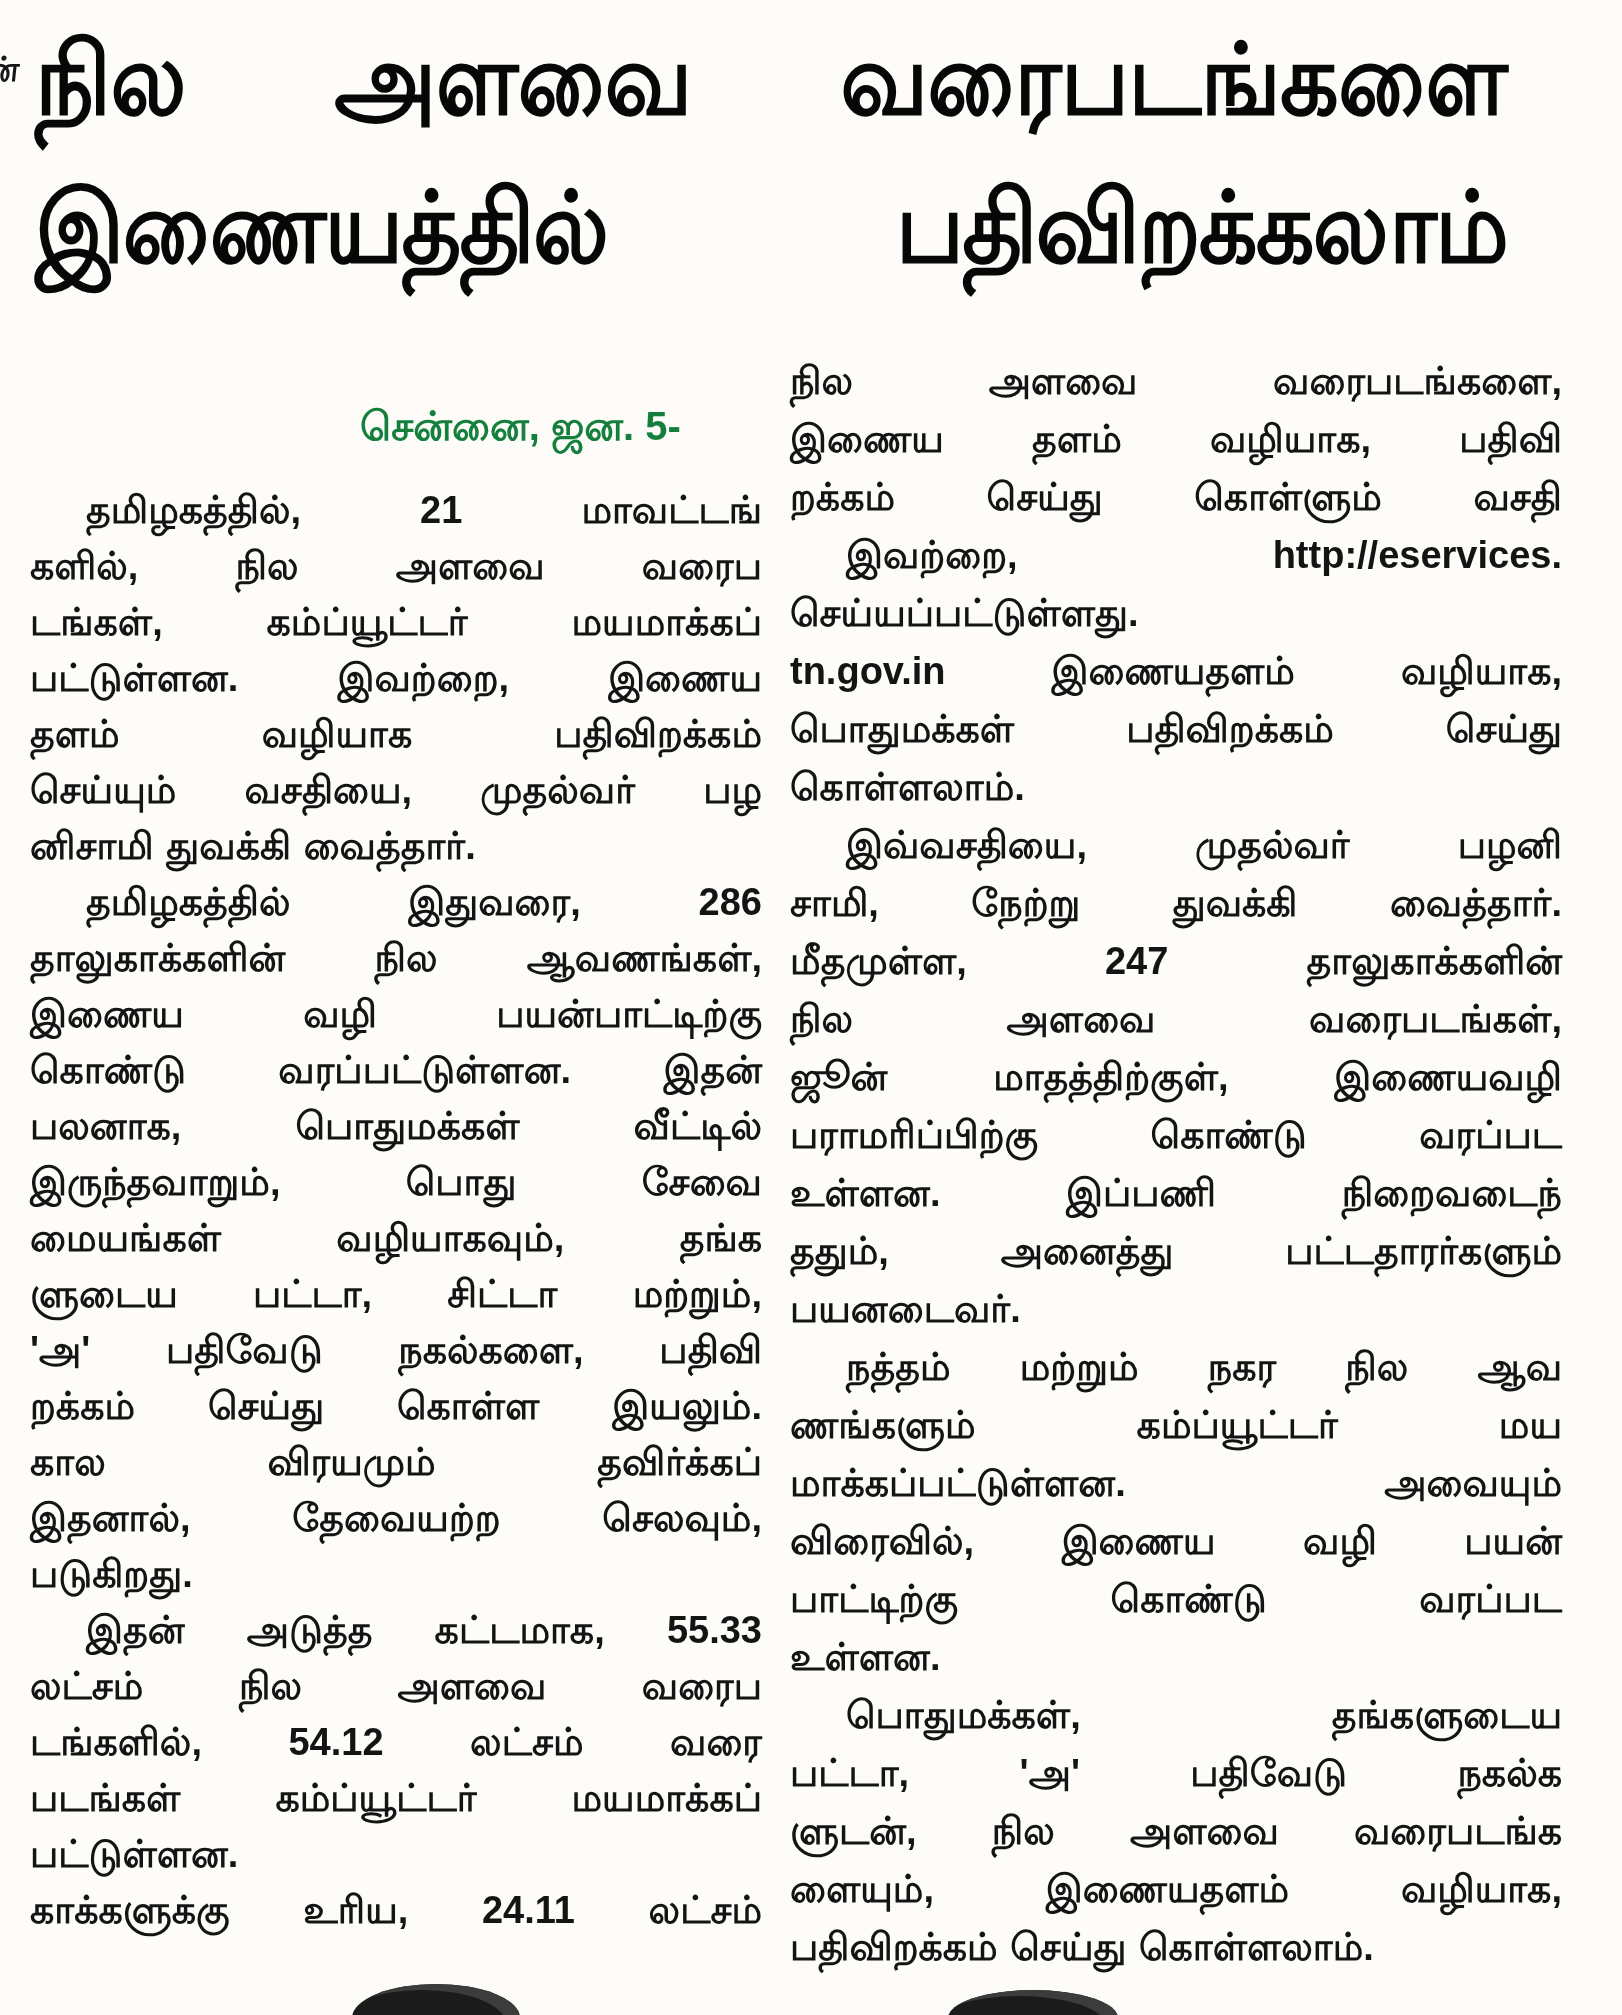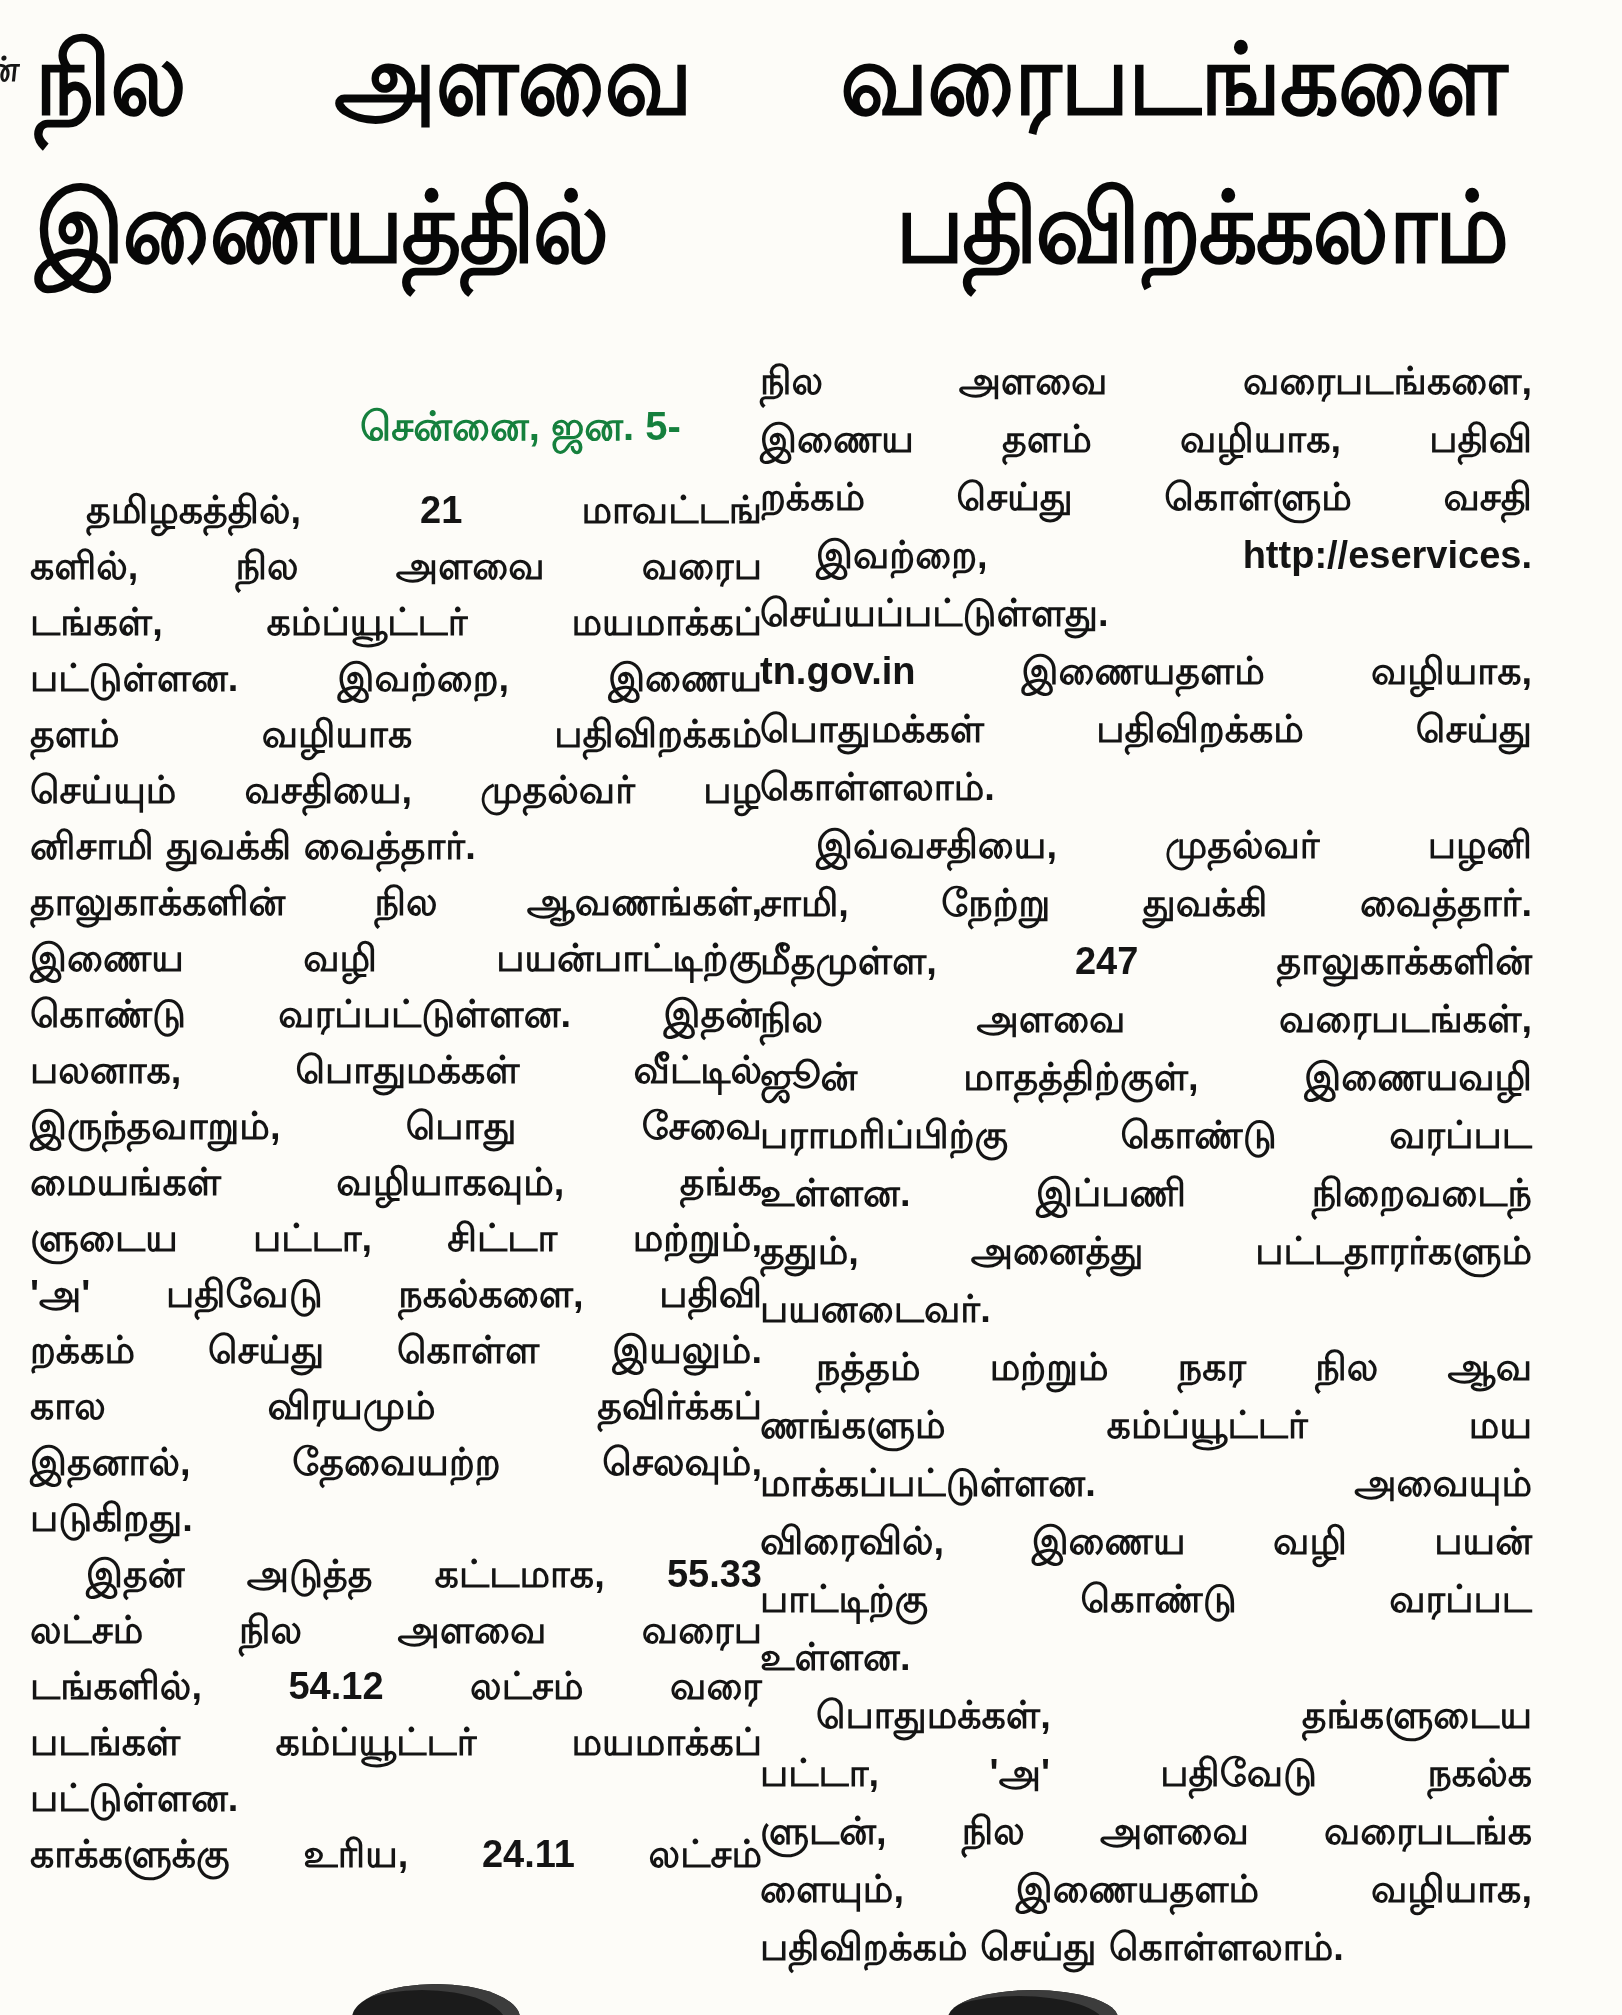--- a/index.html
+++ b/index.html
@@ -27,21 +27,21 @@
     font-size:92px;line-height:148px;
     text-align:justify;text-align-last:justify;
     white-space:nowrap;
     color:#070707;
     transform:scaleY(1.08);transform-origin:top;
   }
   .hl2{letter-spacing:-2px;}
   
   .col{position:absolute;font-size:38px;color:#141414;font-weight:600;}
   .col.left{top:396px;left:30px;width:732px;}
-  .col.right{top:352px;left:760px;width:772px;}
+  .col.right{top:352px;left:790px;width:772px;}
   .dateline{
     font-weight:800;font-size:40px;line-height:60px;
     padding-left:330px;margin-bottom:26px;
     white-space:nowrap;color:#15803d;
   }
   .bl{
     text-align:justify;text-align-last:justify;
     word-spacing:2px;
   }
   .left .bl{line-height:56px;}
@@ -72,20 +72,21 @@
   <div class="col left">
     <div class="dateline">சென்னை, ஜன. 5-</div>
     <div>
         <div class="bl indent">தமிழகத்தில், 21 மாவட்டங்</div>
         <div class="bl mid">களில், நில அளவை வரைப</div>
         <div class="bl mid">டங்கள், கம்ப்யூட்டர் மயமாக்கப்</div>
         <div class="bl mid">பட்டுள்ளன. இவற்றை, இணைய</div>
         <div class="bl mid">தளம் வழியாக பதிவிறக்கம்</div>
         <div class="bl mid">செய்யும் வசதியை, முதல்வர் பழ</div>
         <div class="bl end">னிசாமி துவக்கி வைத்தார்.</div>
+        <div class="bl indent">தமிழகத்தில் இதுவரை, 286</div>
         <div class="bl mid">தாலுகாக்களின் நில ஆவணங்கள்,</div>
         <div class="bl mid">இணைய வழி பயன்பாட்டிற்கு</div>
         <div class="bl mid">கொண்டு வரப்பட்டுள்ளன. இதன்</div>
         <div class="bl mid">பலனாக, பொதுமக்கள் வீட்டில்</div>
         <div class="bl mid">இருந்தவாறும், பொது சேவை</div>
         <div class="bl mid">மையங்கள் வழியாகவும், தங்க</div>
         <div class="bl mid">ளுடைய பட்டா, சிட்டா மற்றும்,</div>
         <div class="bl mid">'அ' பதிவேடு நகல்களை, பதிவி</div>
         <div class="bl mid">றக்கம் செய்து கொள்ள இயலும்.</div>
         <div class="bl mid">கால விரயமும் தவிர்க்கப்</div>

